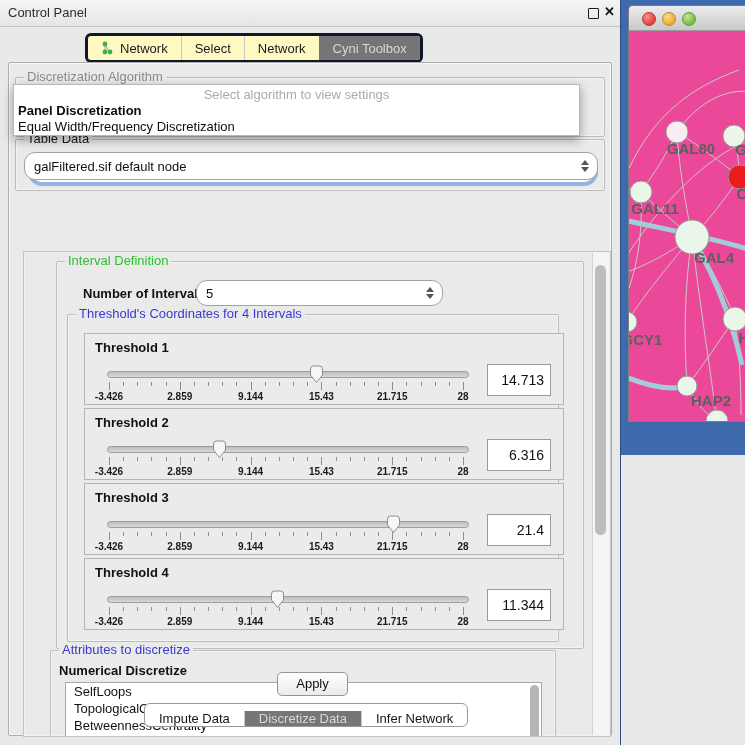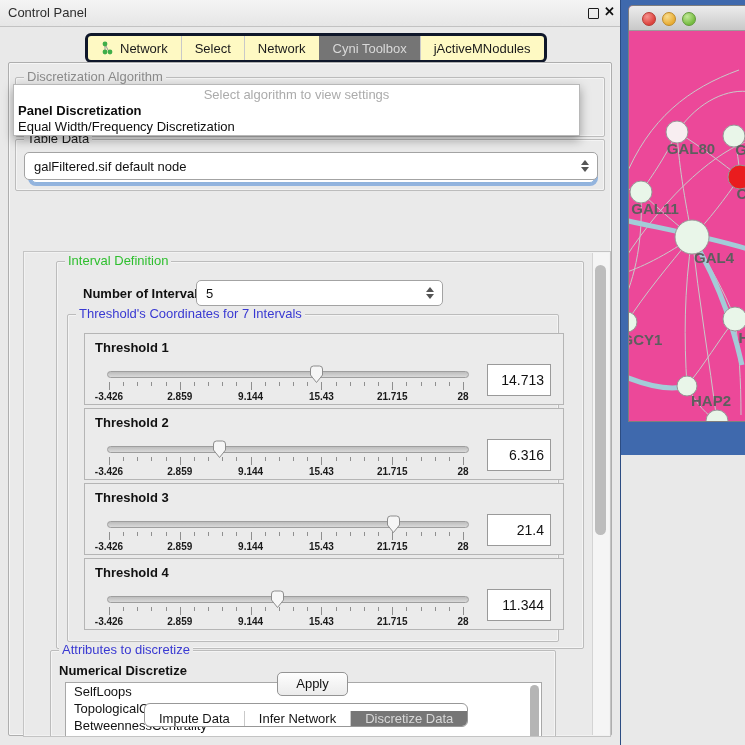--- a/index.html
+++ b/index.html
@@ -24,21 +24,21 @@
     border:1px solid #aeaeae;border-radius:2px;box-shadow:inset 0 0 0 1px #f6f6f6;}
   .fieldset{position:absolute;border:1px solid #bcbcbc;border-radius:2px;
     box-shadow:inset 0 0 0 1px #f4f4f4;}
   .fieldset>.legend{position:absolute;top:-8px;left:8px;background:#eaeaea;padding:0 3px;
     font-size:13px;line-height:14px;white-space:nowrap;}
   .legend.gray{color:#8b8b8b;}
   .legend.black{color:#1a1a1a;}
   .legend.green{color:#2ebf2e;}
   .legend.blue{color:#3939d2;}
   
-  .combo{position:absolute;background:#fff;border:1px solid #a3a3a3;border-radius:5px;
+  .combo{position:absolute;background:#fff;border:1px solid #a3a3a3;border-radius:11px;
     font-size:13px;color:#111;}
   .combo .cval{position:absolute;left:9px;top:50%;transform:translateY(-50%);white-space:nowrap;}
   .spinner{position:absolute;right:9px;top:50%;transform:translateY(-50%);width:7px;height:12px;}
   .spinner .up{position:absolute;top:0;left:0;width:0;height:0;
     border-left:4px solid transparent;border-right:4px solid transparent;border-bottom:5px solid #555;}
   .spinner .dn{position:absolute;bottom:0;left:0;width:0;height:0;
     border-left:4px solid transparent;border-right:4px solid transparent;border-top:5px solid #555;}
   
   #algo-combo{left:22px;top:92px;width:562px;height:26px;border:1px solid #8fb3dd;
     box-shadow:0 0 0 3px rgba(100,150,215,.65);}
@@ -119,23 +119,20 @@
       </div>
       <div class="ttab">
         <span>Select</span>
       </div>
       <div class="ttab">
         <span>Network</span>
       </div>
       <div class="ttab sel">
         <span>Cyni Toolbox</span>
       </div>
-      <div class="ttab">
-        <span>jActiveMNodules</span>
-      </div>
     </div>
 
   <div id="big-panel" class="abs">
 
     <div class="fieldset" style="left:6px;top:14px;width:588px;height:58px;">
       <span class="legend gray">Discretization Algorithm</span>
     </div>
     <div id="algo-combo" class="combo abs">
       <span class="spinner">
           <span class="up"></span>
@@ -161,21 +158,21 @@
         <span style="position:absolute;left:26px;top:24px;font-size:13px;font-weight:bold;color:#111;">Number of Intervals</span>
         <div class="combo" style="left:139px;top:18px;width:245px;height:24px;">
           <span class="cval">5</span>
           <span class="spinner">
               <span class="up"></span>
               <span class="dn"></span>
             </span>
         </div>
 
         <div class="fieldset" style="left:10px;top:52px;width:490px;height:326px;">
-          <span class="legend blue">Threshold's Coordinates for 7 Intervals</span>
+          <span class="legend blue">Threshold's Coordinates for 4 Intervals</span>
           <div id="thresholds-host">
               <div class="thpanel" style="top: 18px;">
                 <div class="thlabel">Threshold 1</div>
                 <div class="slider">
                   <div class="track"></div>
                   <div class="tickrow">
                     <div class="tick" style="left: 0%; height: 8px;"></div>
                     <div class="tick" style="left: 4%; height: 4px;"></div>
                     <div class="tick" style="left: 8%; height: 4px;"></div>
                     <div class="tick" style="left: 12%; height: 4px;"></div>
@@ -372,22 +369,22 @@
       </div>
 
       <div id="main-vscroll">
         <div class="thumb"></div>
       </div>
     </div>
 
     <div id="apply-btn" class="abs">Apply</div>
     <div id="bottom-tabs" class="abs">
         <div class="btab">Impute Data</div>
+        <div class="btab sel">Discretize Data</div>
         <div class="btab">Infer Network</div>
-        <div class="btab sel">Discretize Data</div>
       </div>
   </div>
 <div id="algo-popup" class="abs">
       <div id="popup-hint">Select algorithm to view settings</div>
       <div class="popup-opt" id="popup-opt-0">Panel Discretization</div>
       <div class="popup-opt" id="popup-opt-1">Equal Width/Frequency Discretization</div>
     </div>
   </div>
 
 <div id="desktop" class="abs"></div>

